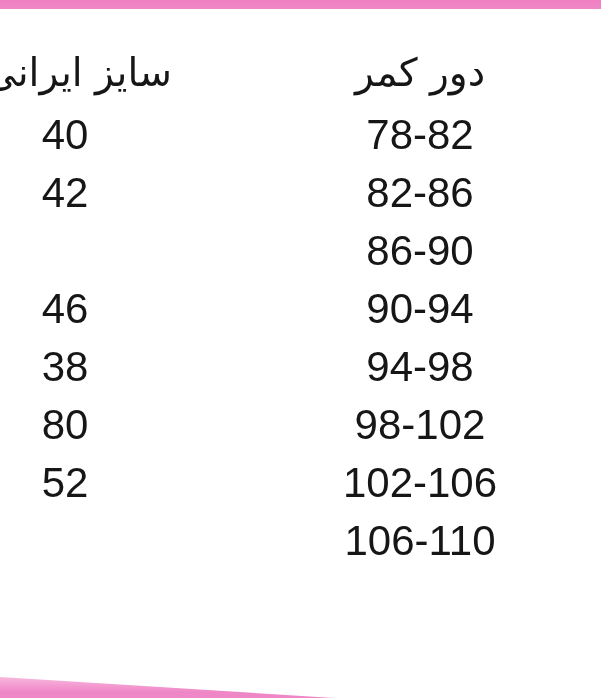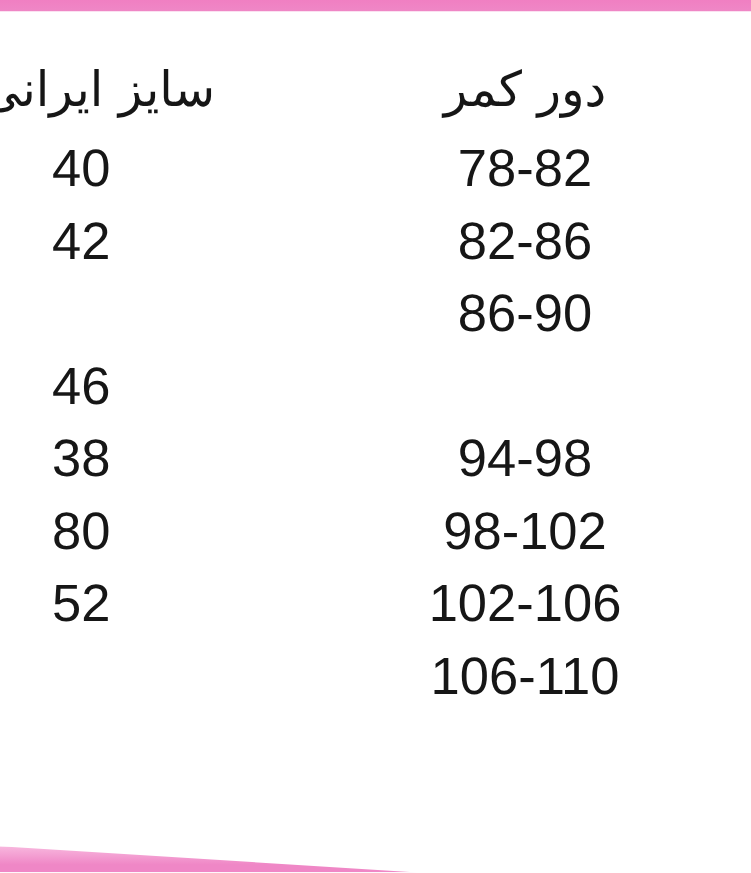--- a/index.html
+++ b/index.html
@@ -65,20 +65,21 @@
       <span class="cell c1">42</span>
       <span class="cell c2">82-86</span>
     </div>
 
     <div class="row">
       <span class="cell c2">86-90</span>
     </div>
 
     <div class="row">
       <span class="cell c1">46</span>
+      <span class="cell c2">90-94</span>
     </div>
 
     <div class="row">
       <span class="cell c1">38</span>
       <span class="cell c2">94-98</span>
     </div>
 
     <div class="row">
       <span class="cell c1">80</span>
       <span class="cell c2">98-102</span>

